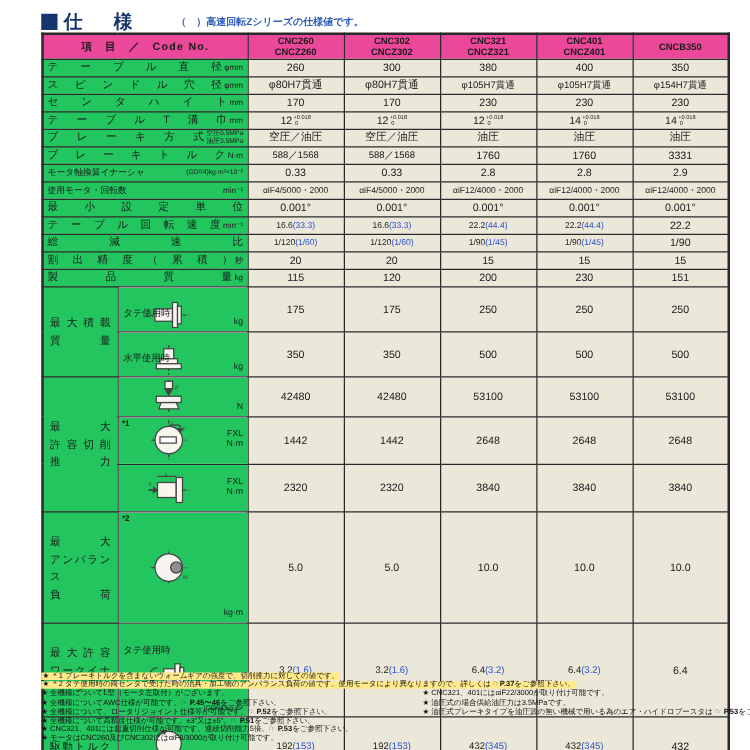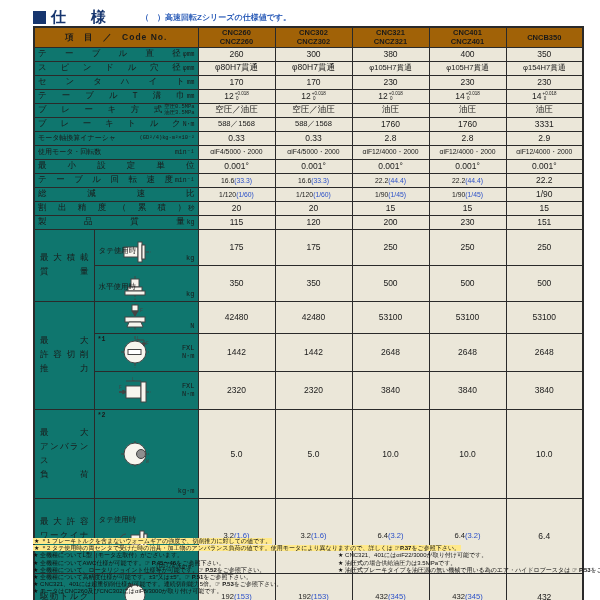--- a/index.html
+++ b/index.html
@@ -10,23 +10,23 @@
   
   .hdr{position:absolute;top:8px;left:33px;display:flex;align-items:center;}
   .tsq{width:13px;height:13px;background:#16356e;margin-right:5px;}
   .title{font-size:15px;font-weight:bold;color:#16356e;letter-spacing:5px;}
   .tnote{margin-left:30px;font-size:8px;font-weight:bold;color:#2b5cb8;text-align:right;}
 
   
   table{position:absolute;top:26px;left:33px;border-collapse:collapse;table-layout:fixed;
         border:2px solid #2a2a2a;}
   td{border:1px solid #2a2a2a;padding:0;vertical-align:middle;box-sizing:border-box;}
-  .hcell{background:#a16207;font-weight:bold;font-size:7.5px;text-align:center;line-height:1.25;height:19px;}
+  .hcell{background:#ec4899;font-weight:bold;font-size:7.5px;text-align:center;line-height:1.25;height:19px;}
   .hcell.item{font-size:8.5px;letter-spacing:1px;}
-  .lcell,.scell,.subcell{background:#0f766e;font-family:Liberation Mono, monospace;}
+  .lcell,.scell,.subcell{background:#22c55e;}
   .vcell{background:#ebe7d9;text-align:center;font-size:8.5px;}
   .vcell.m{font-size:7.6px;}
   .vcell.s{font-size:6.8px;}
   .zv{color:#2b50c8;}
   .rr td{height:14px;}
 
   .lwrap{display:flex;align-items:center;height:100%;padding:0 3px;box-sizing:border-box;}
   .lbl{flex:1;font-size:8.5px;text-align:justify;text-align-last:justify;}
   .lbl.sm{font-size:7px;text-align:left;text-align-last:left;letter-spacing:0;}
   .unit{margin-left:2px;font-size:6.5px;text-align:right;white-space:pre-line;line-height:1.15;}

